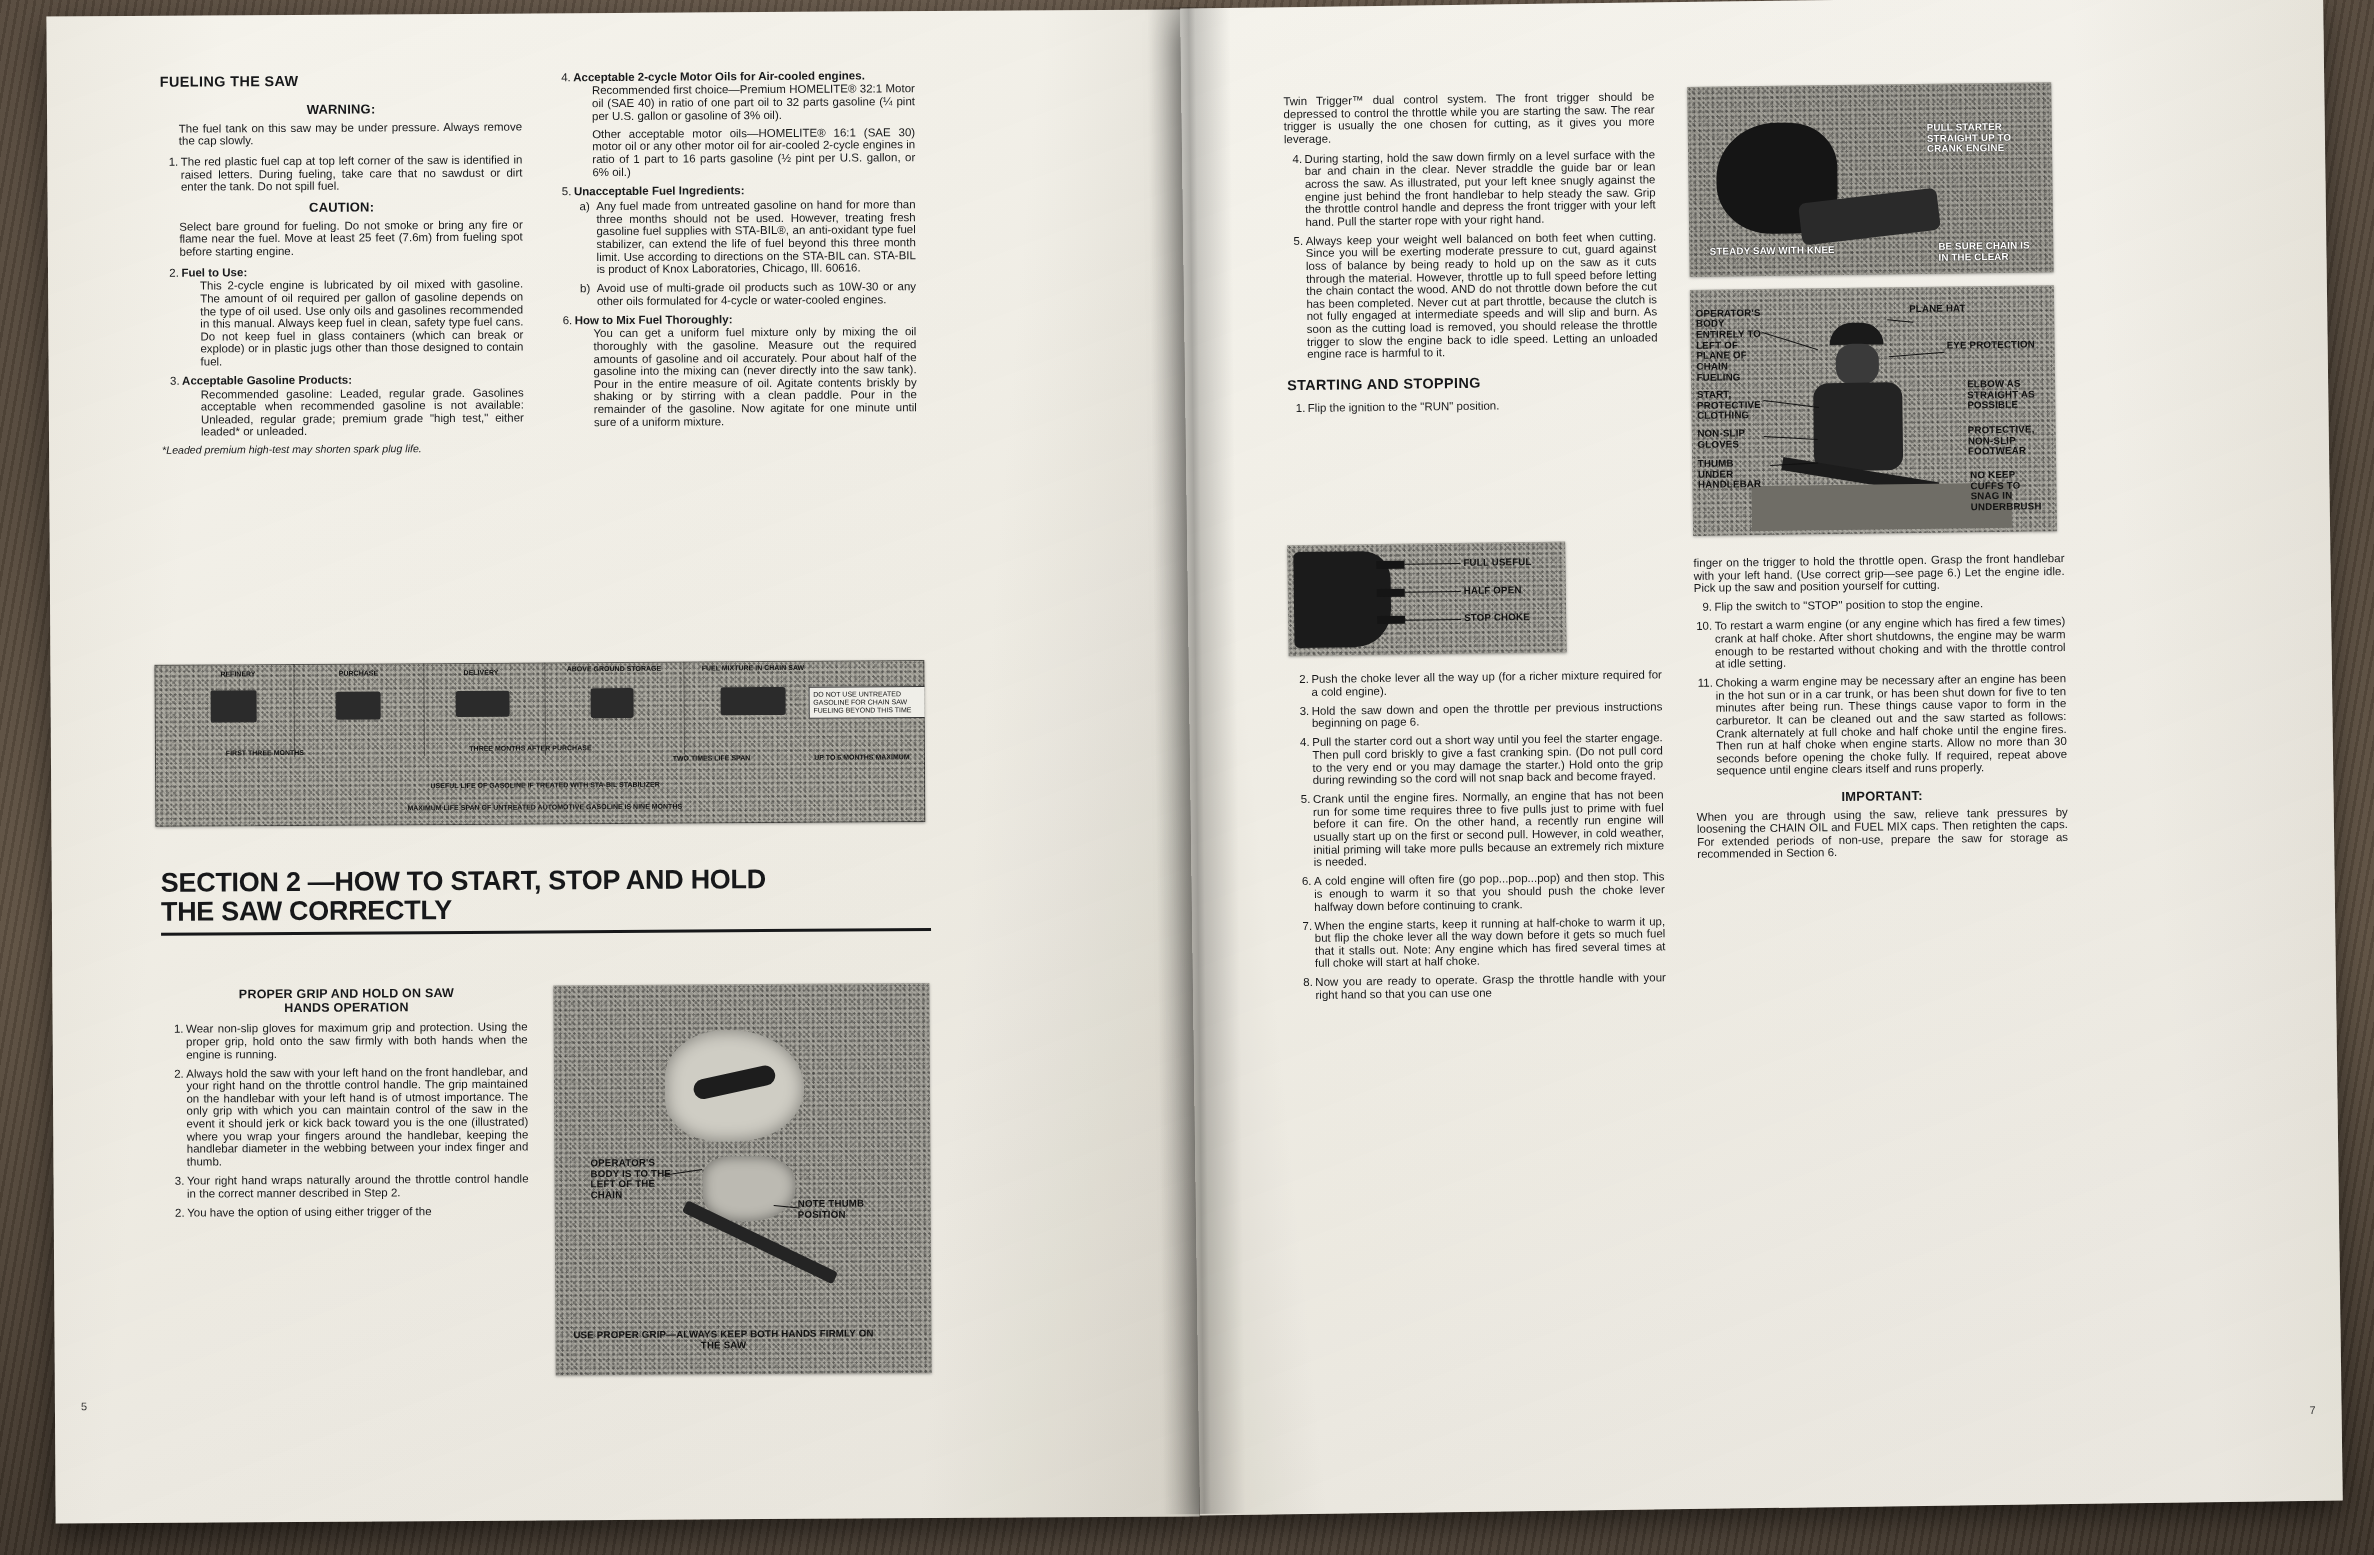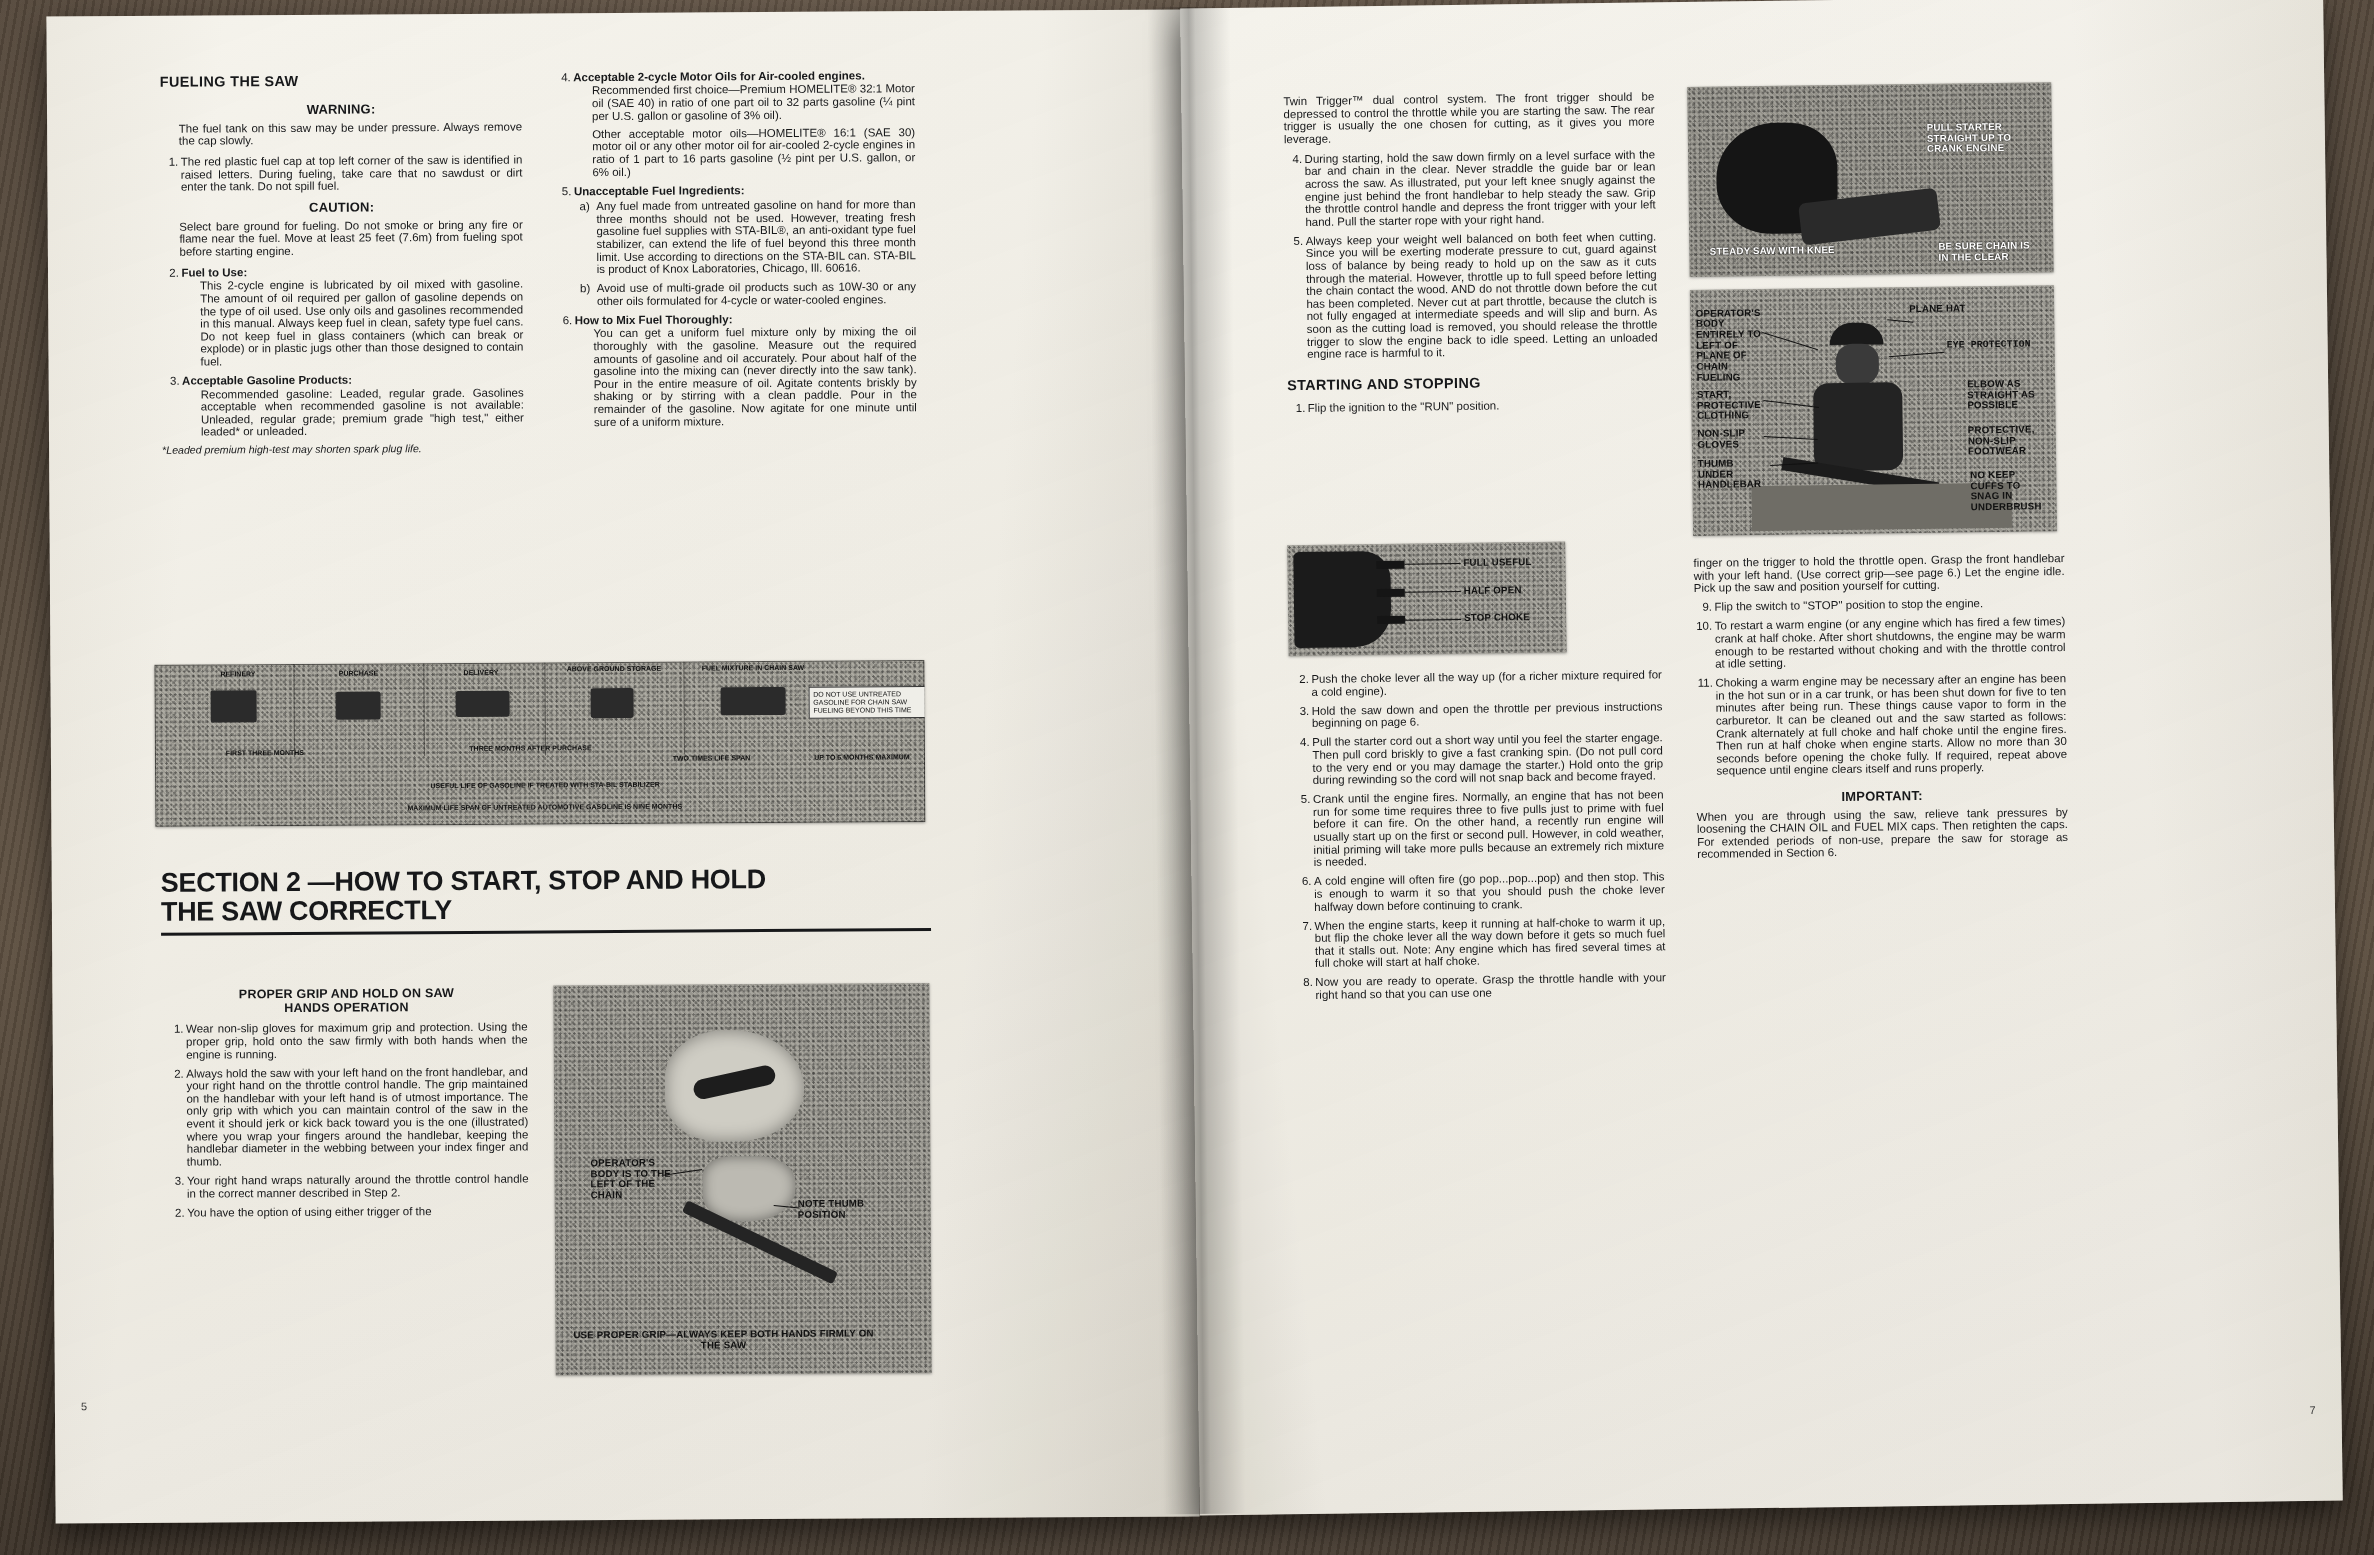--- a/index.html
+++ b/index.html
@@ -323,21 +323,21 @@
       <div style="position:absolute;left:122px;top:95px;width:89px;height:88px;background:#232323;border-radius:15px;"></div>
       <div style="position:absolute;left:89px;top:182px;width:158px;height:13px;background:#1c1c1c;transform:rotate(10deg);"></div>
       <div style="position:absolute;left:59px;top:197px;width:260px;height:45px;background:#6f6d66;"></div>
 
       <div class="ph-label" style="left:5.6px;top:18.6px;width:72px;">OPERATOR'S BODY ENTIRELY TO LEFT OF PLANE OF CHAIN FUELING</div>
       <div class="ph-label" style="left:5.6px;top:100px;width:65px;">START, PROTECTIVE CLOTHING</div>
       <div class="ph-label" style="left:5.6px;top:139px;width:65px;">NON-SLIP GLOVES</div>
       <div class="ph-label" style="left:5.6px;top:169px;width:70px;">THUMB UNDER HANDLEBAR</div>
 
       <div class="ph-label" style="left:219px;top:16.7px;width:65px;">PLANE HAT</div>
-      <div class="ph-label" style="left:256px;top:54px;width:89px;font-family:Liberation Mono, monospace;">EYE PROTECTION</div>
+      <div class="ph-label" style="left:256px;top:54px;width:89px;">EYE PROTECTION</div>
       <div class="ph-label" style="left:276px;top:93px;width:78px;">ELBOW AS STRAIGHT AS POSSIBLE</div>
       <div class="ph-label" style="left:276px;top:139px;width:78px;">PROTECTIVE, NON-SLIP FOOTWEAR</div>
       <div class="ph-label" style="left:278px;top:184px;width:76px;">NO KEEP CUFFS TO SNAG IN UNDERBRUSH</div>
 
       <div class="lead" style="left:72px;top:43px;width:58px;transform:rotate(18deg);"></div>
       <div class="lead" style="left:72px;top:111px;width:56px;transform:rotate(8deg);"></div>
       <div class="lead" style="left:72px;top:147px;width:54px;transform:rotate(4deg);"></div>
       <div class="lead" style="left:78px;top:176px;width:48px;transform:rotate(-2deg);"></div>
       <div class="lead" style="left:197px;top:32px;width:26px;transform:rotate(6deg);"></div>
       <div class="lead" style="left:198px;top:69px;width:56px;transform:rotate(-4deg);"></div>

